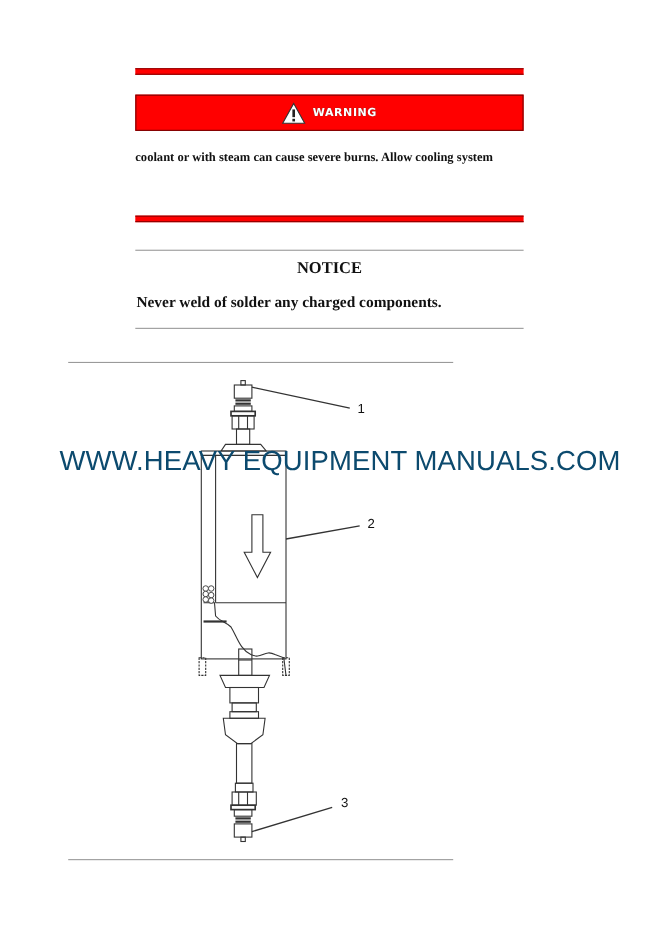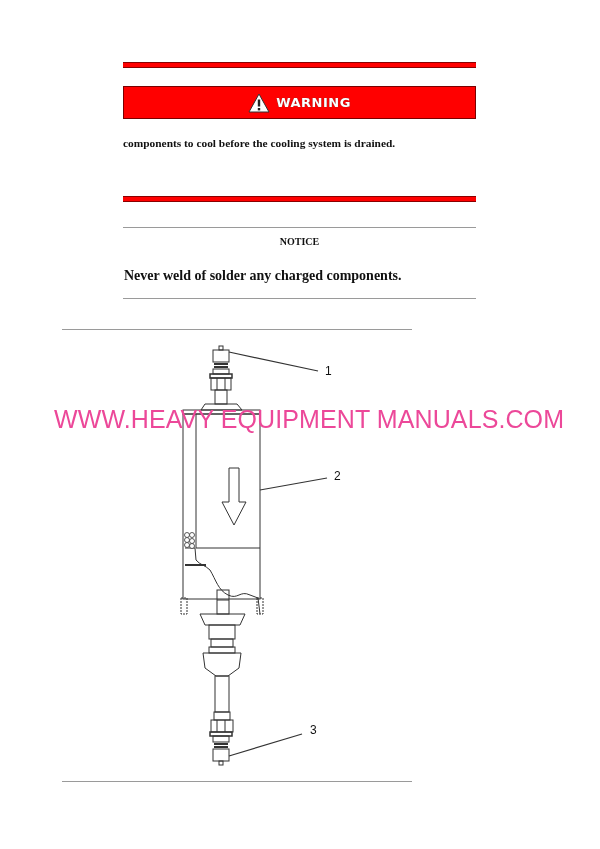--- a/index.html
+++ b/index.html
@@ -1,45 +1,45 @@
 <!DOCTYPE html>
 <html><head>
   <meta charset="utf-8">
   <style>
     html, body { margin: 0; padding: 0; background: #ffffff; }
     body { width: 600px; height: 849px; position: relative; overflow: hidden; font-family: "Liberation Serif", serif; color: #111; }
     .abs { position: absolute; }
     .redbar { position: absolute; left: 123px; width: 353px; background: #ff0000; border-top: 1px solid #8a0000; border-bottom: 1px solid #8a0000; }
     .warn-banner { position: absolute; left: 123px; top: 86px; width: 353px; height: 33px; background: #ff0000; border: 1px solid #7a0000; box-sizing: border-box; display: flex; align-items: center; justify-content: center; }
-    .warn-label { font-family: "DejaVu Sans", sans-serif; font-weight: bold; color: #fff; font-size: 13px; letter-spacing: 0.5px; margin-left: 6px; text-shadow: 0 0 1px #444; }
+    .warn-label { font-family: "DejaVu Sans", sans-serif; font-weight: bold; color: #fff; font-size: 10px; letter-spacing: 0.5px; margin-left: 6px; text-shadow: 0 0 1px #444; }
     .warn-text { position: absolute; left: 123px; top: 136px; width: 360px; font-size: 11.4px; font-weight: bold; line-height: 15px; }
     .grayline { position: absolute; height: 1px; background: #9a9a9a; }
-    .notice-title { position: absolute; left: 123px; top: 236px; width: 353px; text-align: center; font-size: 10px; font-weight: bold; }
+    .notice-title { position: absolute; left: 123px; top: 236px; width: 353px; text-align: center; font-size: 15px; font-weight: bold; }
     .notice-text { position: absolute; left: 124px; top: 268px; font-size: 14px; font-weight: bold; }
-    .watermark { position: absolute; left: 54px; top: 405px; font-family: "Liberation Sans", sans-serif; font-size: 25px; color: #ec4899; white-space: nowrap; letter-spacing: 0.1px; }
+    .watermark { position: absolute; left: 54px; top: 405px; font-family: "Liberation Sans", sans-serif; font-size: 25px; color: #0c4a6e; white-space: nowrap; letter-spacing: 0.1px; }
     .callout { position: absolute; font-family: "Liberation Sans", sans-serif; font-size: 12px; color: #111; }
   </style>
 </head>
 <body>
 
 <div class="redbar" style="top:62px;height:4px;"></div>
 
 <div class="warn-banner">
   <span style="display:inline-block;width:22px;height:20px;">
     <svg width="22" height="20" viewBox="0 0 22 20">
       <polygon points="11,1 21,19 1,19" fill="#ffffff" stroke="#333" stroke-width="1"></polygon>
       <rect x="9.8" y="6.5" width="2.4" height="7" fill="#222"></rect>
       <rect x="9.8" y="15" width="2.4" height="2.4" fill="#222"></rect>
     </svg>
   </span>
   <span class="warn-label">WARNING</span>
 </div>
 
 <div class="warn-text">
-  <div>components to cool before the cooling system is drained.</div>
+  <div>coolant or with steam can cause severe burns. Allow cooling system</div>
 </div>
 
 <div class="redbar" style="top:196px;height:4px;"></div>
 
 <div class="grayline" style="left:123px;top:227px;width:353px;"></div>
 <div class="notice-title">NOTICE</div>
 <div class="notice-text">Never weld of solder any charged components.</div>
 <div class="grayline" style="left:123px;top:298px;width:353px;"></div>
 
 <div class="grayline" style="left:62px;top:329px;width:350px;"></div>

